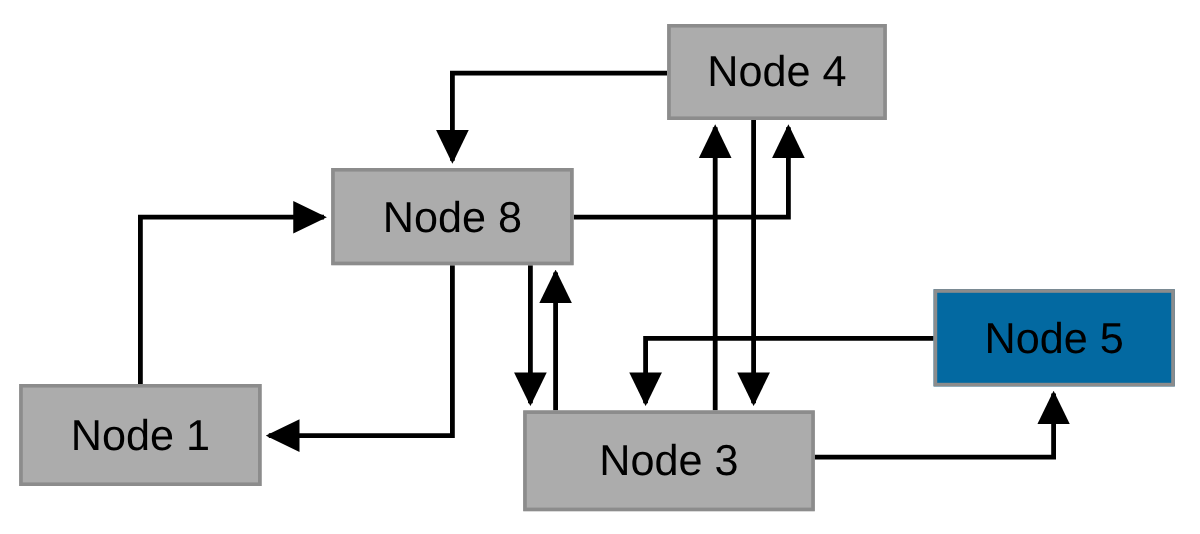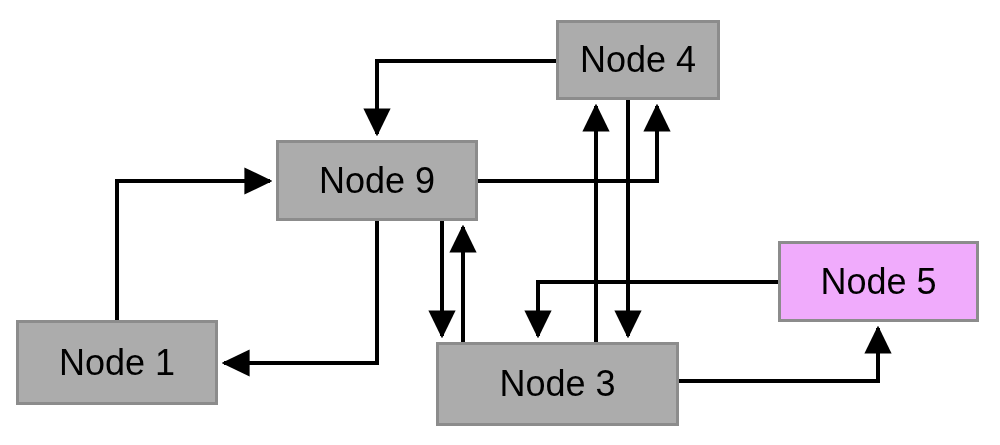--- a/index.html
+++ b/index.html
@@ -67,28 +67,28 @@
         <path d="M 778 282 L 538 282 L 538 336" fill="none" stroke="#000000" stroke-width="4" stroke-linecap="butt" stroke-linejoin="miter" marker-end="url(#arrowhead)"></path>
         <path d="M 640 381 L 878 381 L 878 328" fill="none" stroke="#000000" stroke-width="4" stroke-linecap="butt" stroke-linejoin="miter" marker-end="url(#arrowhead)"></path>
       </g>
   </svg>
 
   <div class="node-box" style="left: 16px; top: 320px; width: 202px; height: 85px; background: rgb(172, 172, 172); border-color: rgb(140, 140, 140); border-width: 3px;">
     <span class="node-label" style="font-size: 36px; color: rgb(0, 0, 0);">Node 1</span>
   </div>
 
   <div class="node-box" style="left: 276px; top: 140px; width: 202px; height: 81px; background: rgb(172, 172, 172); border-color: rgb(140, 140, 140); border-width: 3px;">
-    <span class="node-label" style="font-size: 36px; color: rgb(0, 0, 0);">Node 9</span>
+    <span class="node-label" style="font-size: 36px; color: rgb(0, 0, 0);">Node 8</span>
   </div>
 
   <div class="node-box" style="left: 436px; top: 342px; width: 243px; height: 84px; background: rgb(172, 172, 172); border-color: rgb(140, 140, 140); border-width: 3px;">
     <span class="node-label" style="font-size: 36px; color: rgb(0, 0, 0);">Node 3</span>
   </div>
 
-  <div class="node-box" style="left: 556px; top: 20px; width: 164px; height: 80px; background: rgb(172, 172, 172); border-color: rgb(140, 140, 140); border-width: 3px;">
+  <div class="node-box" style="left: 556px; top: 20px; width: 183px; height: 80px; background: rgb(172, 172, 172); border-color: rgb(140, 140, 140); border-width: 3px;">
     <span class="node-label" style="font-size: 36px; color: rgb(0, 0, 0);">Node 4</span>
   </div>
 
-  <div class="node-box" style="left: 778px; top: 241px; width: 201px; height: 81px; background: #f0abfc; border-color: rgb(140, 140, 140); border-width: 3px;">
+  <div class="node-box" style="left: 778px; top: 241px; width: 201px; height: 81px; background: #0369a1; border-color: rgb(140, 140, 140); border-width: 3px;">
     <span class="node-label" style="font-size: 36px; color: rgb(0, 0, 0);">Node 5</span>
   </div>
 
 </div>
 
 </body></html>

